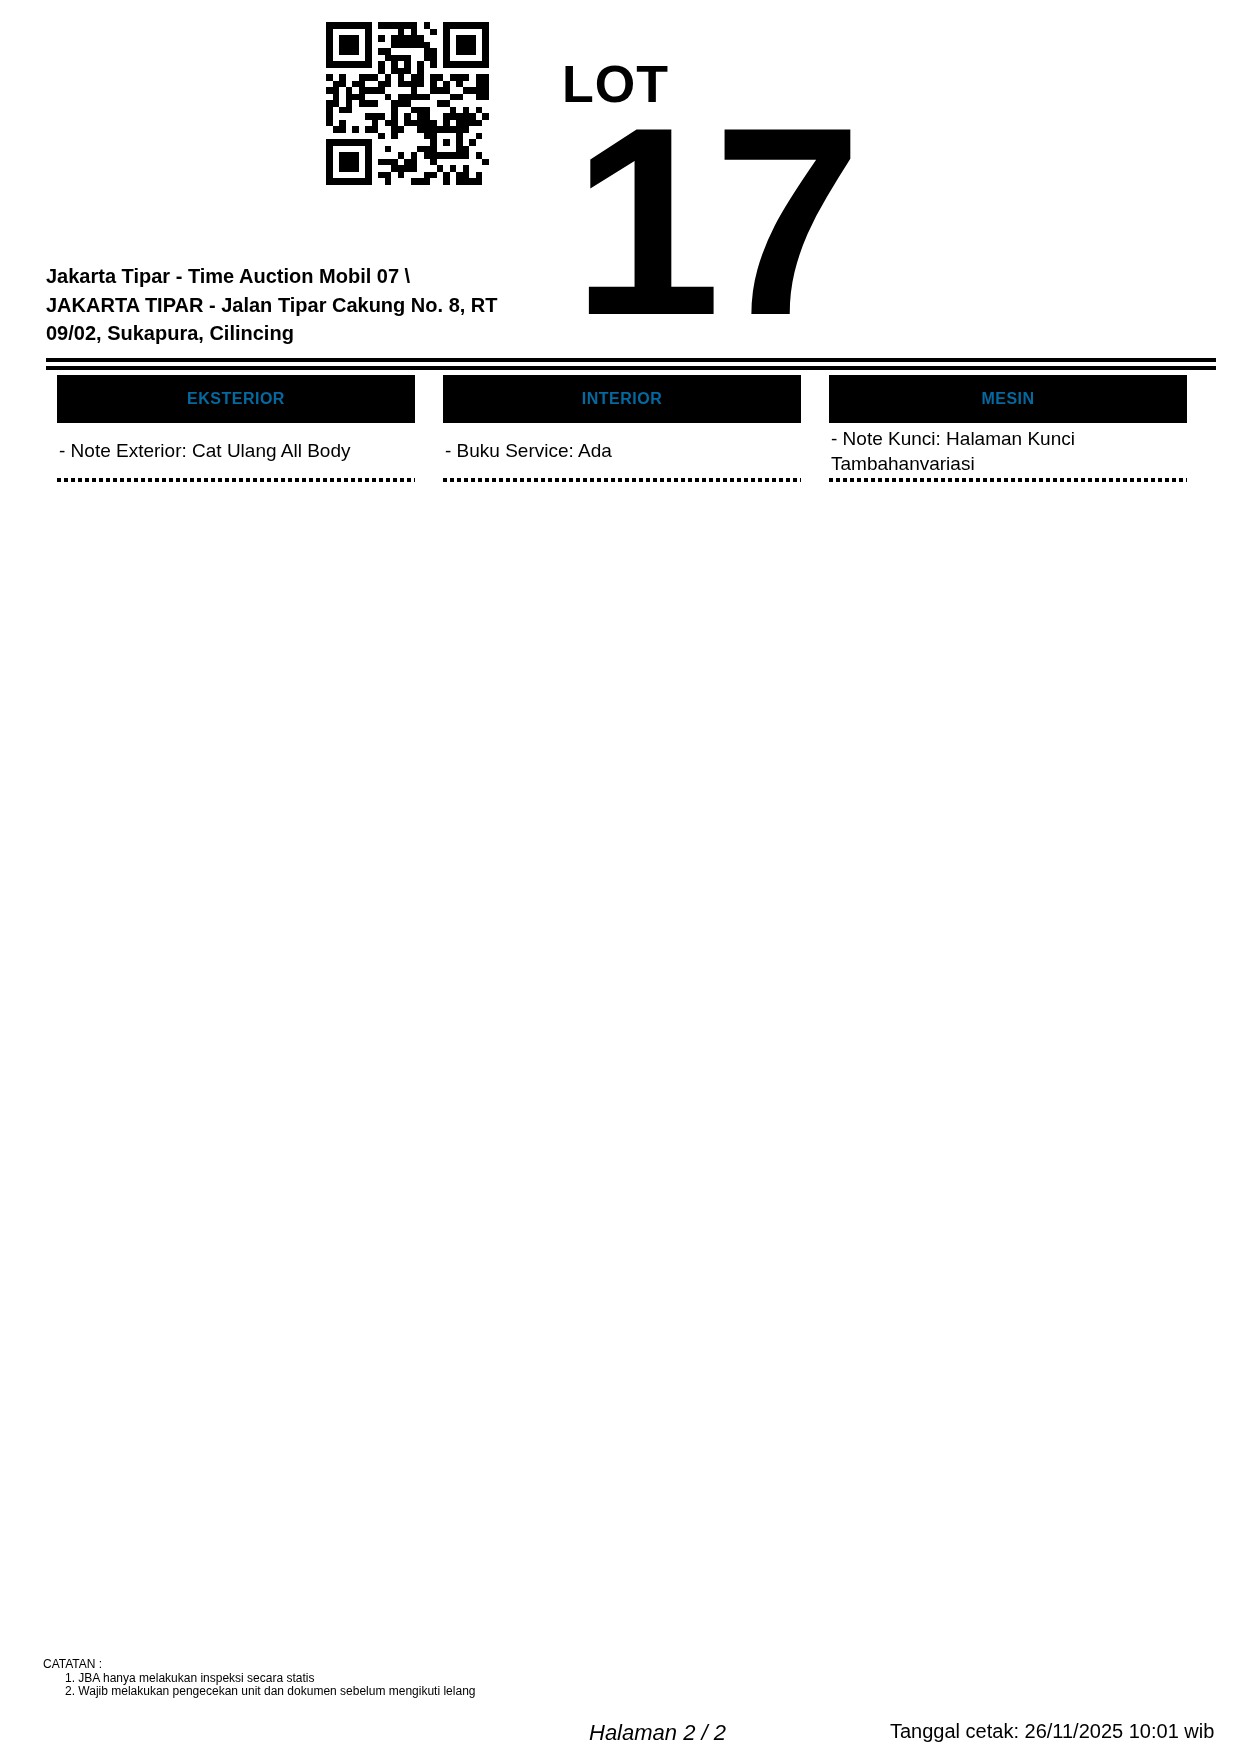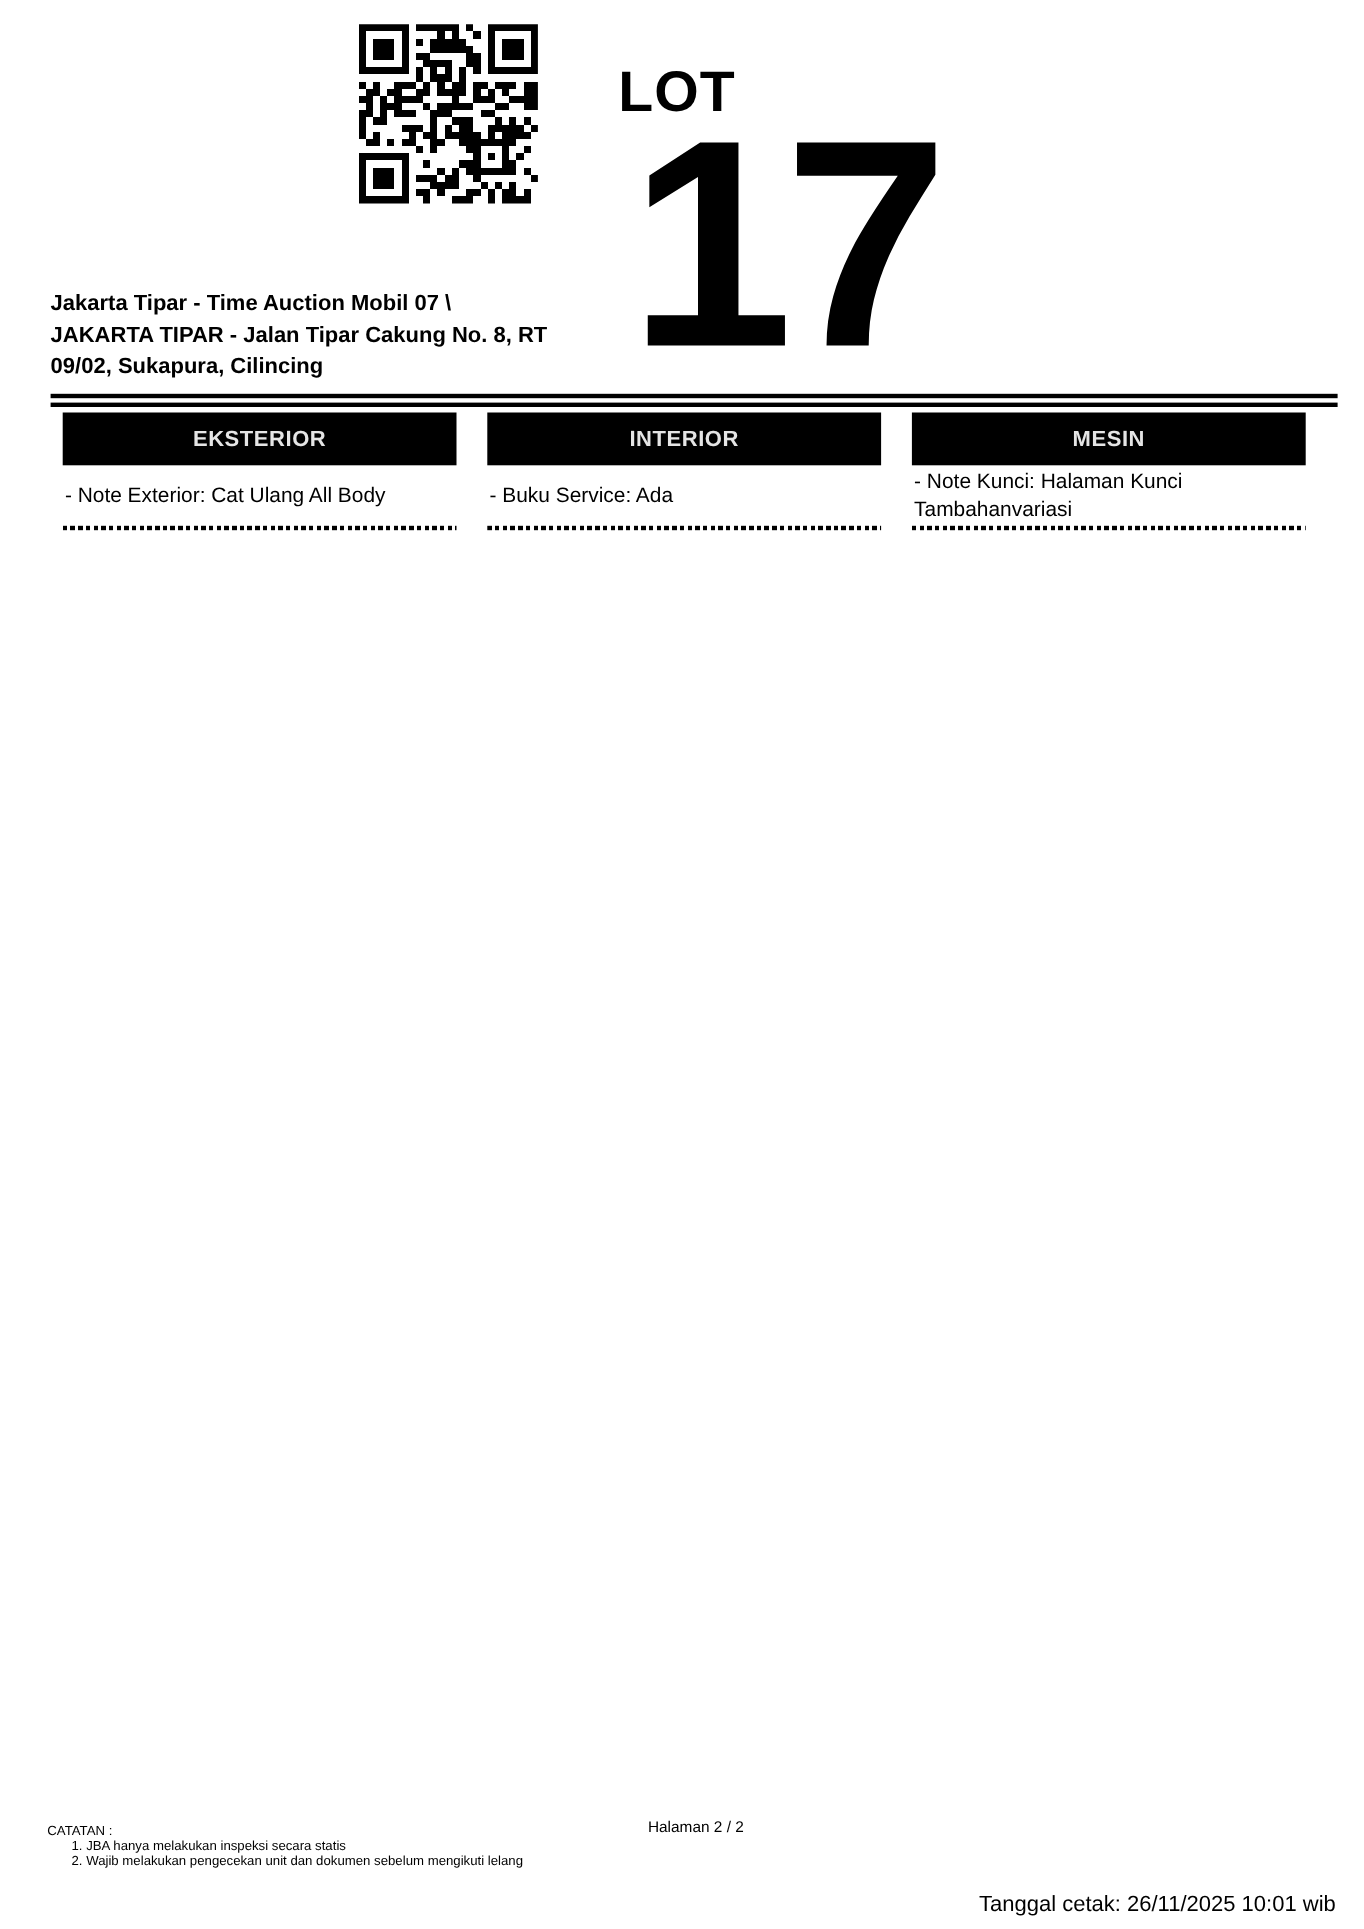--- a/index.html
+++ b/index.html
@@ -17,35 +17,35 @@
     font-size:268px;font-weight:700;line-height:250px;letter-spacing:-8px;
   }
   .address{position:absolute;left:46px;top:262px;width:520px;font-size:20px;line-height:28.5px;font-weight:bold;}
   .rule-double{
     position:absolute;left:46px;top:358px;width:1170px;height:12px;
     border-top:4px solid #000;border-bottom:4px solid #000;box-sizing:border-box;
   }
   .columns{position:absolute;left:57px;top:375px;width:1130px;display:flex;gap:28px;}
   .col{flex:1;min-width:0;}
   .col-header{
-    height:48px;background:#000;color:#e5e5e5;
+    height:48px;background:#000;color:#0369a1;
     display:flex;align-items:center;justify-content:center;
-    font-size:20px;font-weight:700;letter-spacing:.5px;
+    font-size:16px;font-weight:700;letter-spacing:.5px;
   }
   .col-note{
     height:55px;display:flex;align-items:center;
     font-size:19px;line-height:25px;padding:0 2px;box-sizing:border-box;
   }
   .dotted{
     height:4px;
     background:repeating-linear-gradient(90deg,#000 0,#000 4px,transparent 4px,transparent 7px);
   }
   .catatan{position:absolute;left:43px;top:1658px;font-size:12px;line-height:13.5px;}
   .catatan-item{margin-left:22px;}
-  .halaman{position:absolute;left:589px;top:1652px;font-size:14px;}
+  .halaman{position:absolute;left:589px;top:1720px;font-size:22px;font-style:italic;}
   .tanggal{position:absolute;left:890px;top:1720px;font-size:20px;}
 </style>
 </head>
 <body>
 
 <div class="page">
 
   <svg class="qr" viewBox="0 0 25 25" shape-rendering="crispEdges" fill="#000000">
       <rect x="0" y="0" width="1" height="1"></rect>
       <rect x="1" y="0" width="1" height="1"></rect>

